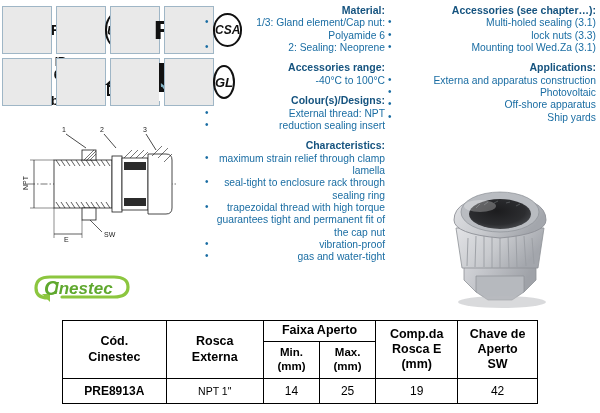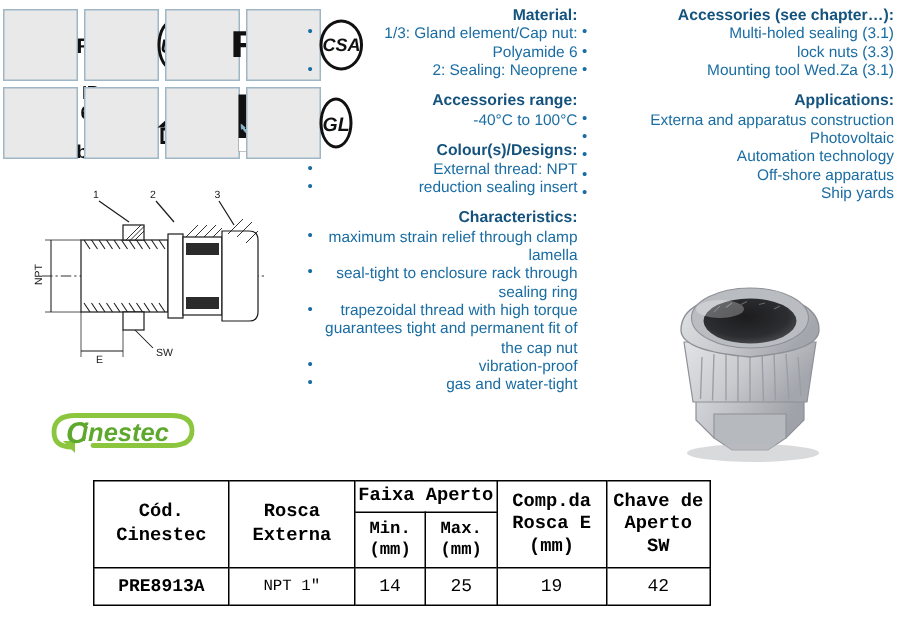--- a/index.html
+++ b/index.html
@@ -69,23 +69,23 @@
     padding-left:8px;position:relative;margin-bottom:0px;
   }
   li:before{
     content:"\2022";position:absolute;left:0;top:-1px;color:#1a6da3;font-size:10px;
   }
   .plain{font-size:10.3px;line-height:1.2;color:#1a6da3;}
   
   #photo{position:absolute;left:424px;top:176px;width:152px;height:138px;}
   
   #spec-table{
-    position:absolute;left:62px;top:320px;width:412px;
+    position:absolute;left:62px;top:320px;width:476px;
     border-collapse:collapse;
-    font-family:Liberation Mono, monospace;
+    font-family:Liberation Sans, sans-serif;
   }
   #spec-table td,#spec-table th{
     border:1.2px solid #000;
     text-align:center;vertical-align:middle;
     padding:0;color:#000;
   }
   #spec-table .hd{font-weight:bold;font-size:12.5px;line-height:1.22;}
   #spec-table .hd-sm{font-weight:bold;font-size:11.5px;line-height:1.2;}
   #spec-table .code{font-weight:bold;font-size:12px;}
   #spec-table .val{font-size:12px;}
@@ -285,21 +285,20 @@
       <li>lock nuts (3.3)</li>
       <li>Mounting tool Wed.Za (3.1)</li>
     </ul>
   </div>
 
   <div class="blk">
     <div class="head">Applications:</div>
     <ul>
       <li>Externa and apparatus construction</li>
       <li>Photovoltaic</li>
-      <li>Automation technology</li>
       <li>Off-shore apparatus</li>
       <li>Ship yards</li>
     </ul>
   </div>
 
 </div>
 
 <svg id="photo" viewBox="0 0 152 138">
   <defs>
     <linearGradient id="gBody" x1="0" y1="0" x2="1" y2="0.3">

